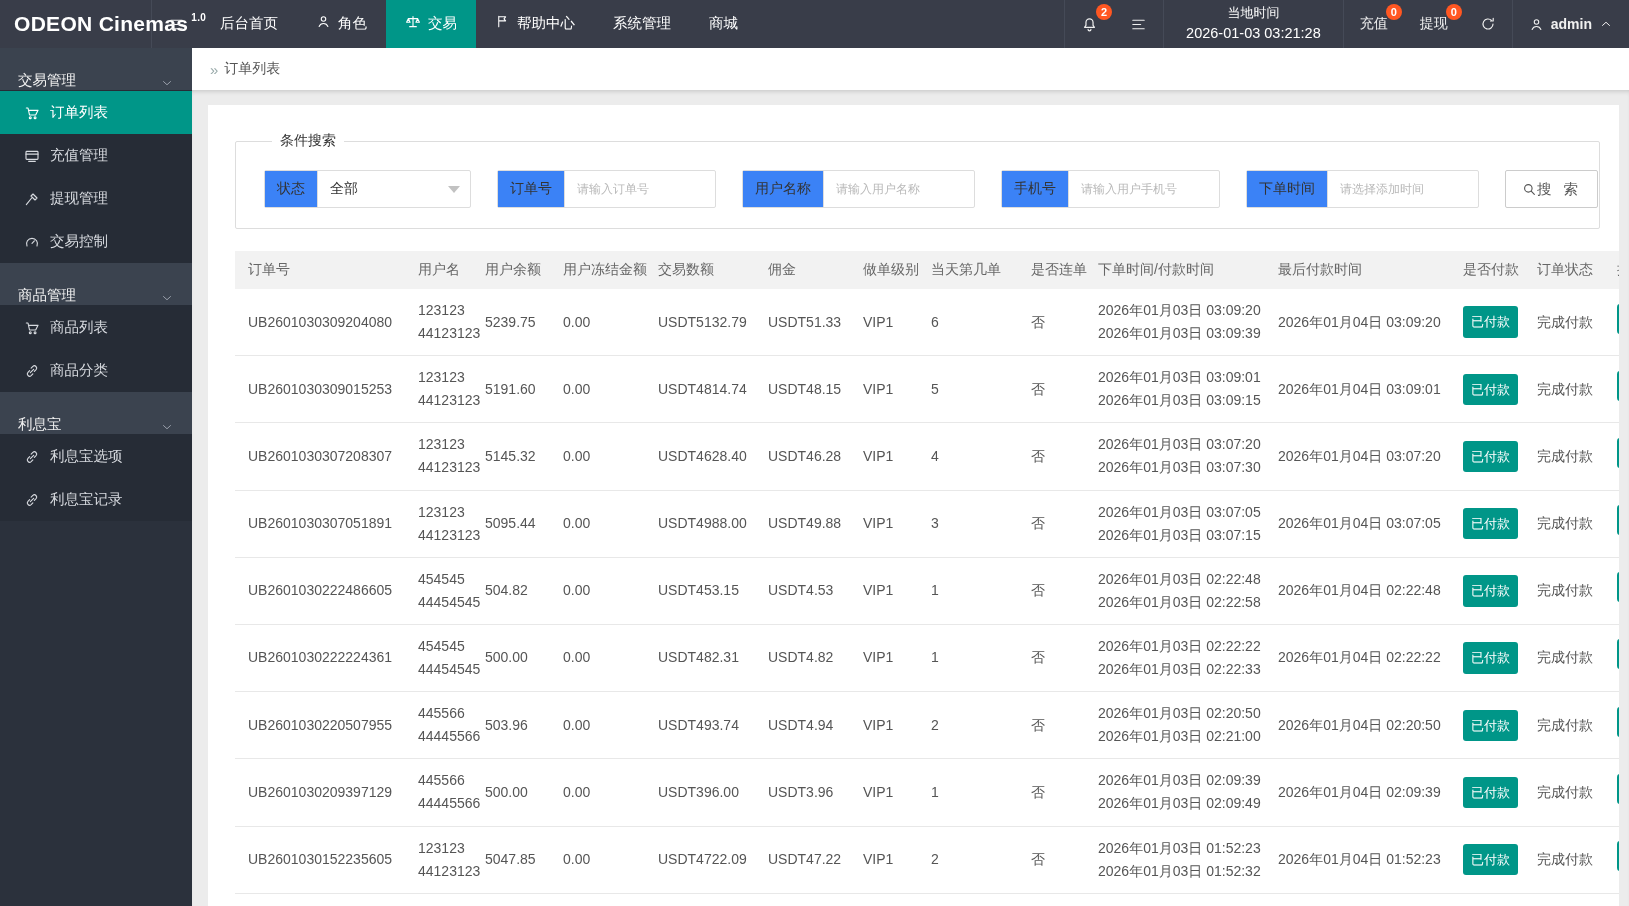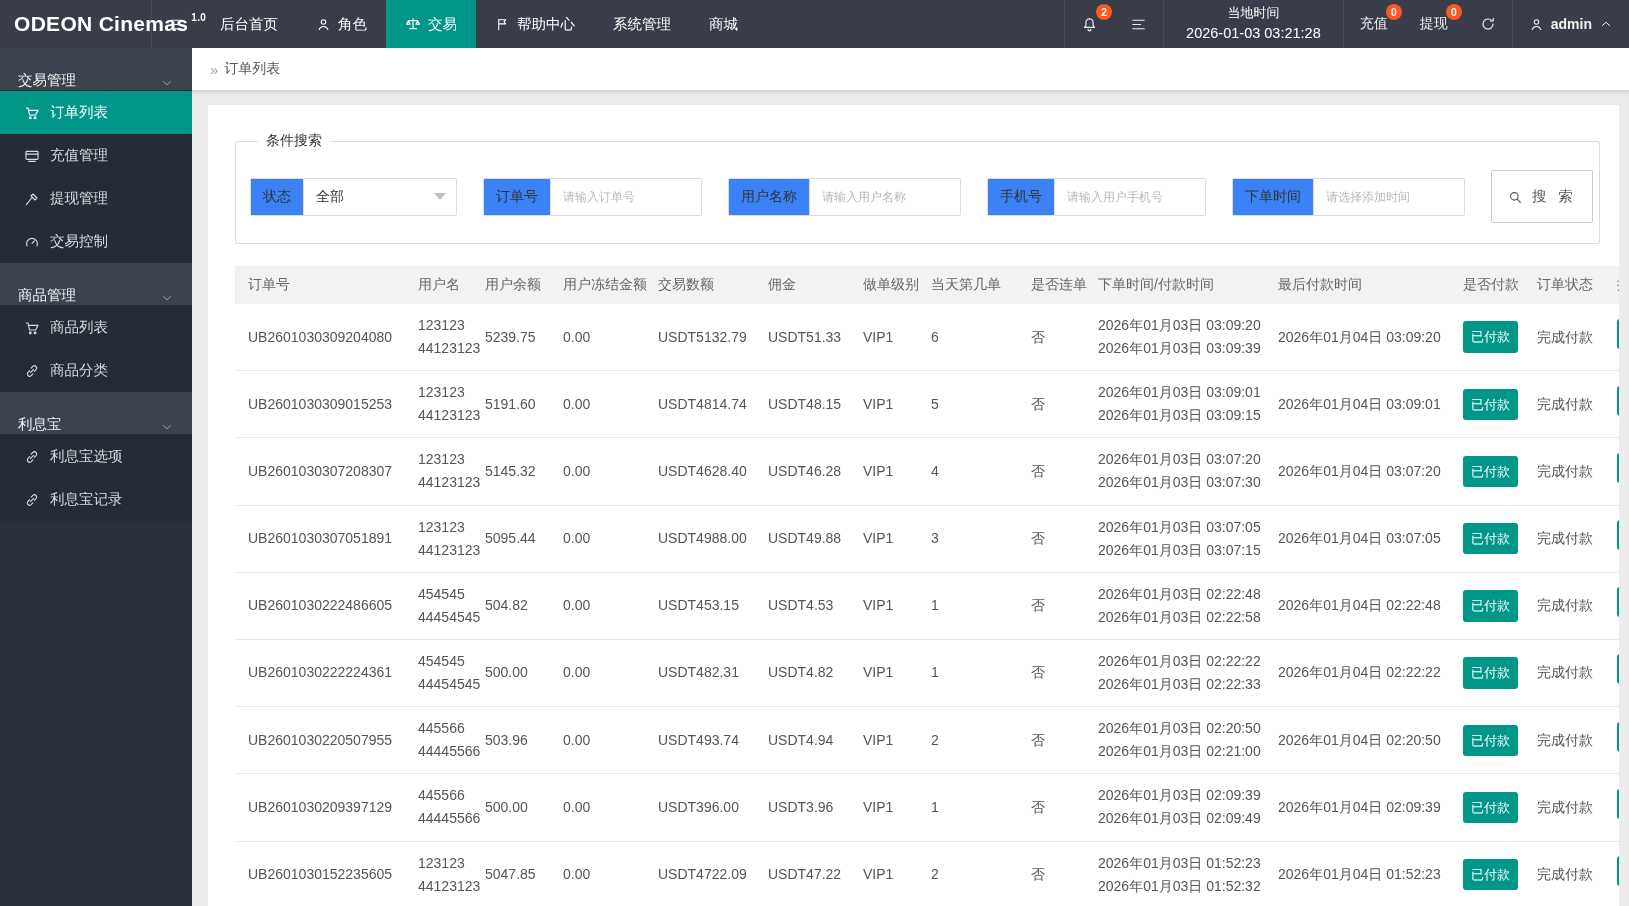--- a/index.html
+++ b/index.html
@@ -7,21 +7,21 @@
     font-family:"Liberation Sans","DejaVu Sans",sans-serif; }
   svg { display:block; }
 
   
   .topbar { position:relative; height:48px; background:#393d49; display:flex; align-items:stretch; color:#fff; z-index:5; }
   .logo { width:152px; display:flex; align-items:center; padding-left:14px; font-size:21px; font-weight:bold;
     letter-spacing:.3px; border-right:1px solid #454a57; white-space:nowrap; }
   .logo sup { font-size:10px; font-weight:bold; margin-left:3px; top:-7px; position:relative; }
   .tb-item { display:flex; align-items:center; padding:0 16px; position:relative; cursor:pointer; color:#f0f0f0; font-size:14px; }
   .topnav { display:flex; align-items:stretch; }
-  .nav-item { display:flex; align-items:center; gap:7px; padding:14px 19px; font-size:14.5px; color:#fff; cursor:pointer; }
+  .nav-item { display:flex; align-items:flex-start; gap:7px; padding:14px 19px; font-size:14.5px; color:#fff; cursor:pointer; }
   .nav-item.active { background:#009688; }
   .tb-right { margin-left:auto; display:flex; align-items:stretch; }
   .tb-sep { border-left:1px solid #454a57; }
   .badge-dot { position:absolute; top:4px; right:2px; background:#ff5722; color:#fff; font-size:11px; line-height:16px;
     min-width:16px; height:16px; padding:0 4px; border-radius:9px; text-align:center; font-weight:bold; }
   .tb-time { display:flex; flex-direction:column; justify-content:center; align-items:center; padding:0 22px; font-size:13px; line-height:1.5; }
   .tb-time .t1 { font-size:13px; } .tb-time .t2 { font-size:14.5px;text-align:center; }
   .tb-user { gap:7px;text-align:right; }
 
   
@@ -36,33 +36,33 @@
   .side-item .icn { display:flex; color:inherit; }
 
   
   .main { position:absolute; left:192px; top:48px; width:1437px; height:858px; }
   .breadcrumb { height:42px; background:#fff; display:flex; align-items:center; padding:0 18px; font-size:14px; color:#555; gap:6px; }
   .breadcrumb .bc-icon { color:#9aa; font-size:15px; }
   .content { height:816px; background:#ececec; box-shadow:inset 0 4px 5px -3px rgba(0,0,0,.18); overflow:hidden; }
   .card { background:#fff; margin:15px 10px 0 16px; height:860px; padding:27px 0 10px 27px; overflow:hidden; }
 
   
-  fieldset.search { border:1px solid #ddd; border-radius:2px; margin-right:19px; padding:20px 0 20px 14px; }
+  fieldset.search { border:1px solid #ddd; border-radius:2px; margin-right:19px; padding:20px 0 20px 28px; }
   fieldset.search legend { font-size:14px; color:#333; padding:0 8px; margin-left:8px; }
   .form-row { display:flex; align-items:center; gap:26px; }
   .igroup { display:inline-flex; align-items:stretch; height:38px; border:1px solid #ddd; border-radius:2px; background:#fff; }
   .igroup .ilabel { display:flex; align-items:center; padding:0 12px; background:#3b82f6; border-right:1px solid #ddd;
     font-size:14px; color:#333; white-space:nowrap; }
   .igroup input { border:none; outline:none; padding:0 12px; font-size:12px; color:#404040; width:150px; background:transparent; }
   .igroup input::placeholder { color:#b9b9b9; }
   .fakesel { display:flex; align-items:center; justify-content:space-between; width:152px; padding:0 10px 0 12px;
     font-size:14px; color:#333; cursor:pointer; }
   .caret { width:0; height:0; border-left:6px solid transparent; border-right:6px solid transparent; border-top:7px solid #c2c2c2; }
-  .search-btn { height:53px; display:inline-flex; align-items:center; gap:9px; padding:0 15px; background:#fff;
-    border:1px solid #ccc; border-radius:2px; font-size:14.5px; color:#555; cursor:pointer; letter-spacing:4px;font-family:Liberation Serif, serif; }
+  .search-btn { height:38px; display:inline-flex; align-items:center; padding:0 15px; background:#fff;
+    border:1px solid #ccc; border-radius:2px; font-size:14.5px; color:#555; cursor:pointer; letter-spacing:4px; }
 
   
   .tbl-wrap { margin-top:22px; }
   table.grid { border-collapse:collapse; table-layout:fixed; width:1489px; font-size:14px; color:#555; }
   table.grid th { background:#f2f2f2; font-weight:normal; color:#666; text-align:left; padding:10px 13px; height:36px; white-space:nowrap; }
   table.grid td { padding:10px 13px; border-bottom:1px solid #e8e8e8; height:57px; vertical-align:middle; line-height:1.65; white-space:nowrap; }
   .badge-pay { display:inline-block; background:#009688; color:#fff; font-size:13px; padding:5px 8px; border-radius:3px; }
   .action-btn { display:inline-block; width:64px; height:30px; background:#009688; border:none; border-radius:3px; cursor:pointer; }
 </style>
 </head>

